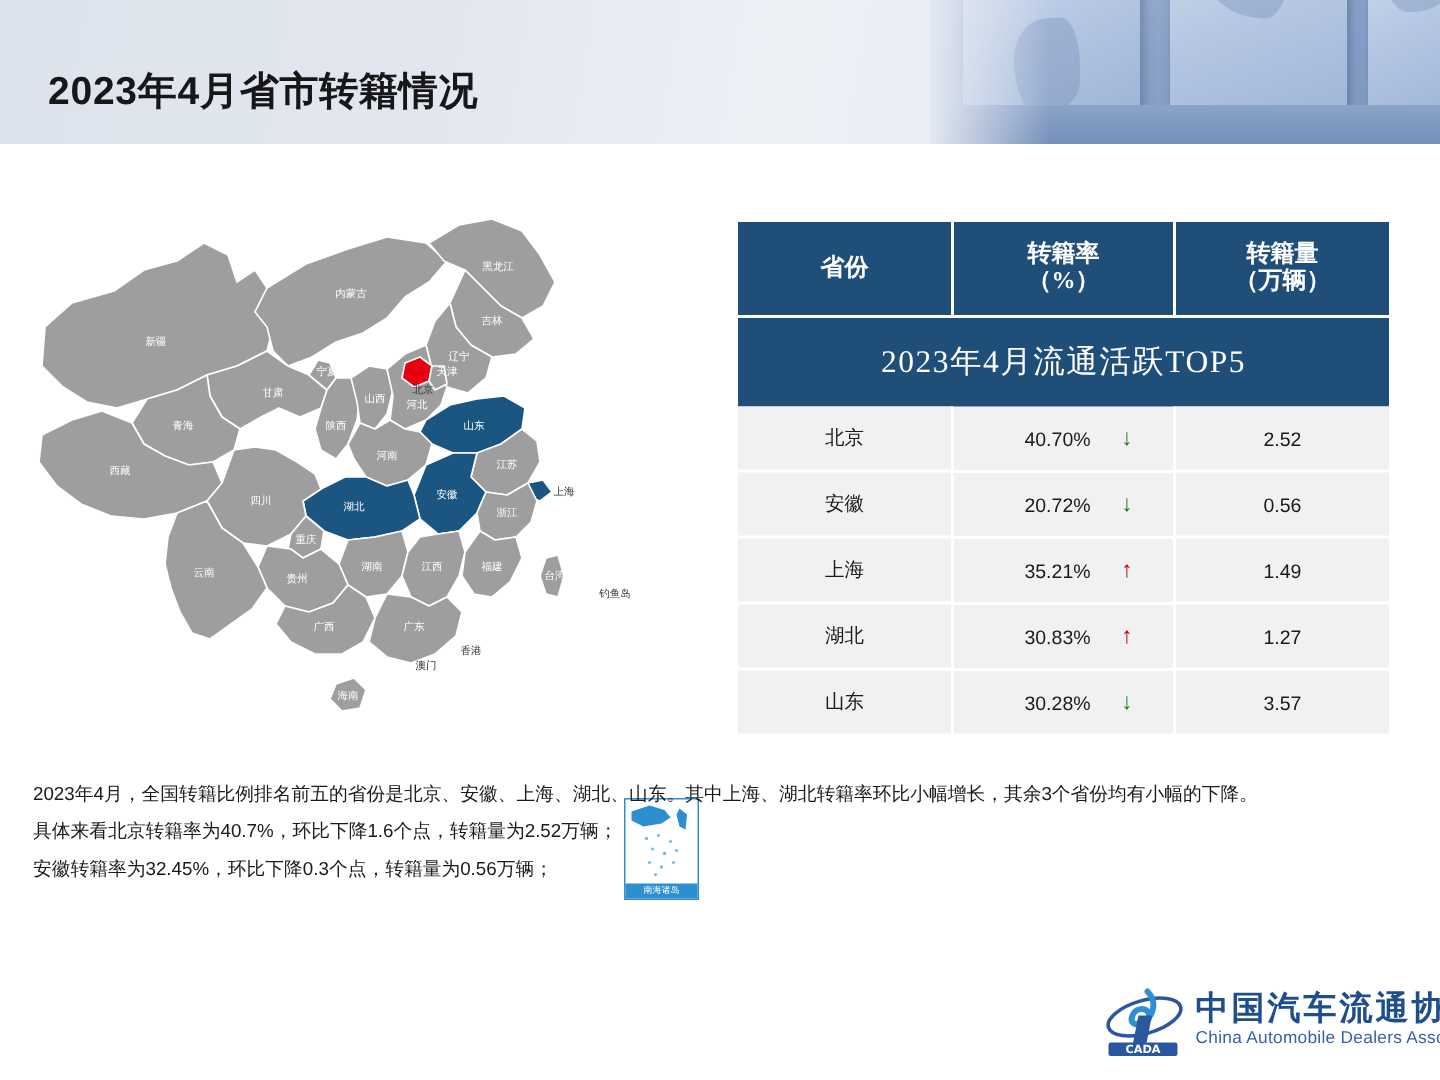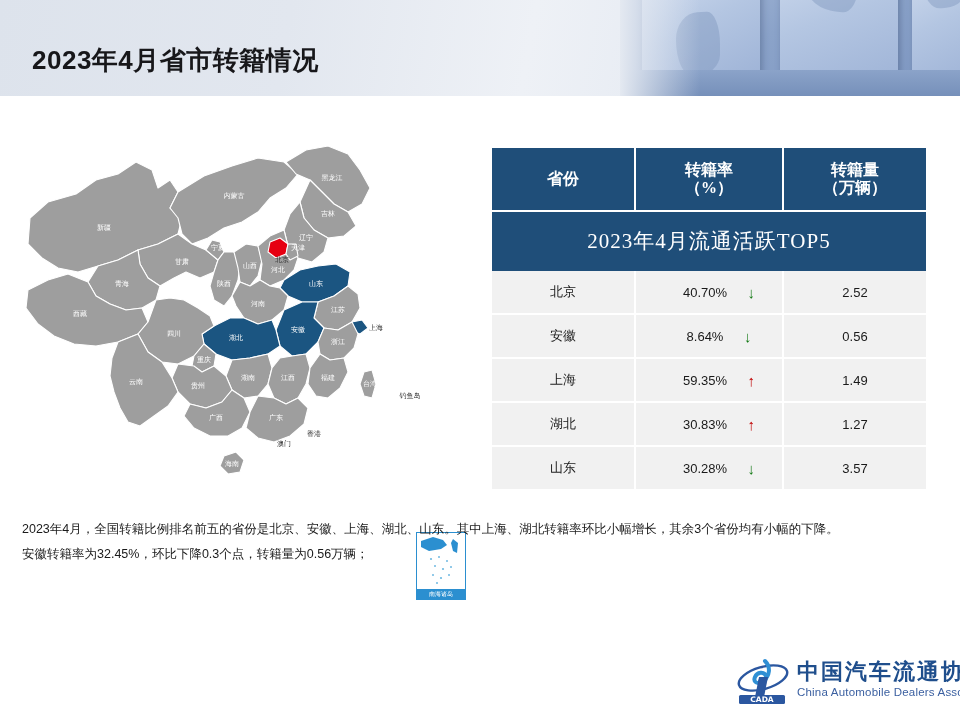--- a/index.html
+++ b/index.html
@@ -377,31 +377,31 @@
           <span>40.70%</span>
           <span class="trend down">↓</span>
         </span>
       </td>
       <td>2.52</td>
     </tr>
     <tr>
       <td>安徽</td>
       <td class="rate-cell">
         <span class="rate-inner">
-          <span>8.64%</span>
+          <span>20.72%</span>
           <span class="trend down">↓</span>
         </span>
       </td>
       <td>0.56</td>
     </tr>
     <tr>
       <td>上海</td>
       <td class="rate-cell">
         <span class="rate-inner">
-          <span>59.35%</span>
+          <span>35.21%</span>
           <span class="trend up">↑</span>
         </span>
       </td>
       <td>1.49</td>
     </tr>
     <tr>
       <td>湖北</td>
       <td class="rate-cell">
         <span class="rate-inner">
           <span>30.83%</span>
@@ -418,20 +418,21 @@
           <span class="trend down">↓</span>
         </span>
       </td>
       <td>3.57</td>
     </tr>
   </tbody>
 </table>
 
 <div class="body-text">
   <p>2023年4月，全国转籍比例排名前五的省份是北京、安徽、上海、湖北、山东。其中上海、湖北转籍率环比小幅增长，其余3个省份均有小幅的下降。</p>
+  <p>具体来看北京转籍率为40.7%，环比下降1.6个点，转籍量为2.52万辆；</p>
   <p>安徽转籍率为32.45%，环比下降0.3个点，转籍量为0.56万辆；</p>
 </div>
 
 <div class="footer-logo">
   <svg class="logo-mark" viewBox="0 0 58 48" xmlns="http://www.w3.org/2000/svg">
     <ellipse cx="28" cy="21" rx="25" ry="11" fill="none" stroke="#2b57a0" stroke-width="2.4" transform="rotate(-16 28 21)"></ellipse>
     <path d="M30,4 C36,10 35,19 28,24 C22,28 18,25 20,20 C22,15 29,14 31,19 C32,23 28,26 25,24" fill="none" stroke="#2f8fd4" stroke-width="4" stroke-linecap="round"></path>
     <path d="M24,20 L20,40 L29,40 L33,20 Z" fill="#2b57a0"></path>
     <rect x="4" y="38" width="46" height="9" rx="1.5" fill="#2b57a0"></rect>
     <text x="27" y="45" font-family="DejaVu Sans, sans-serif" font-size="7.5" font-weight="bold" fill="#ffffff" text-anchor="middle">CADA</text>

